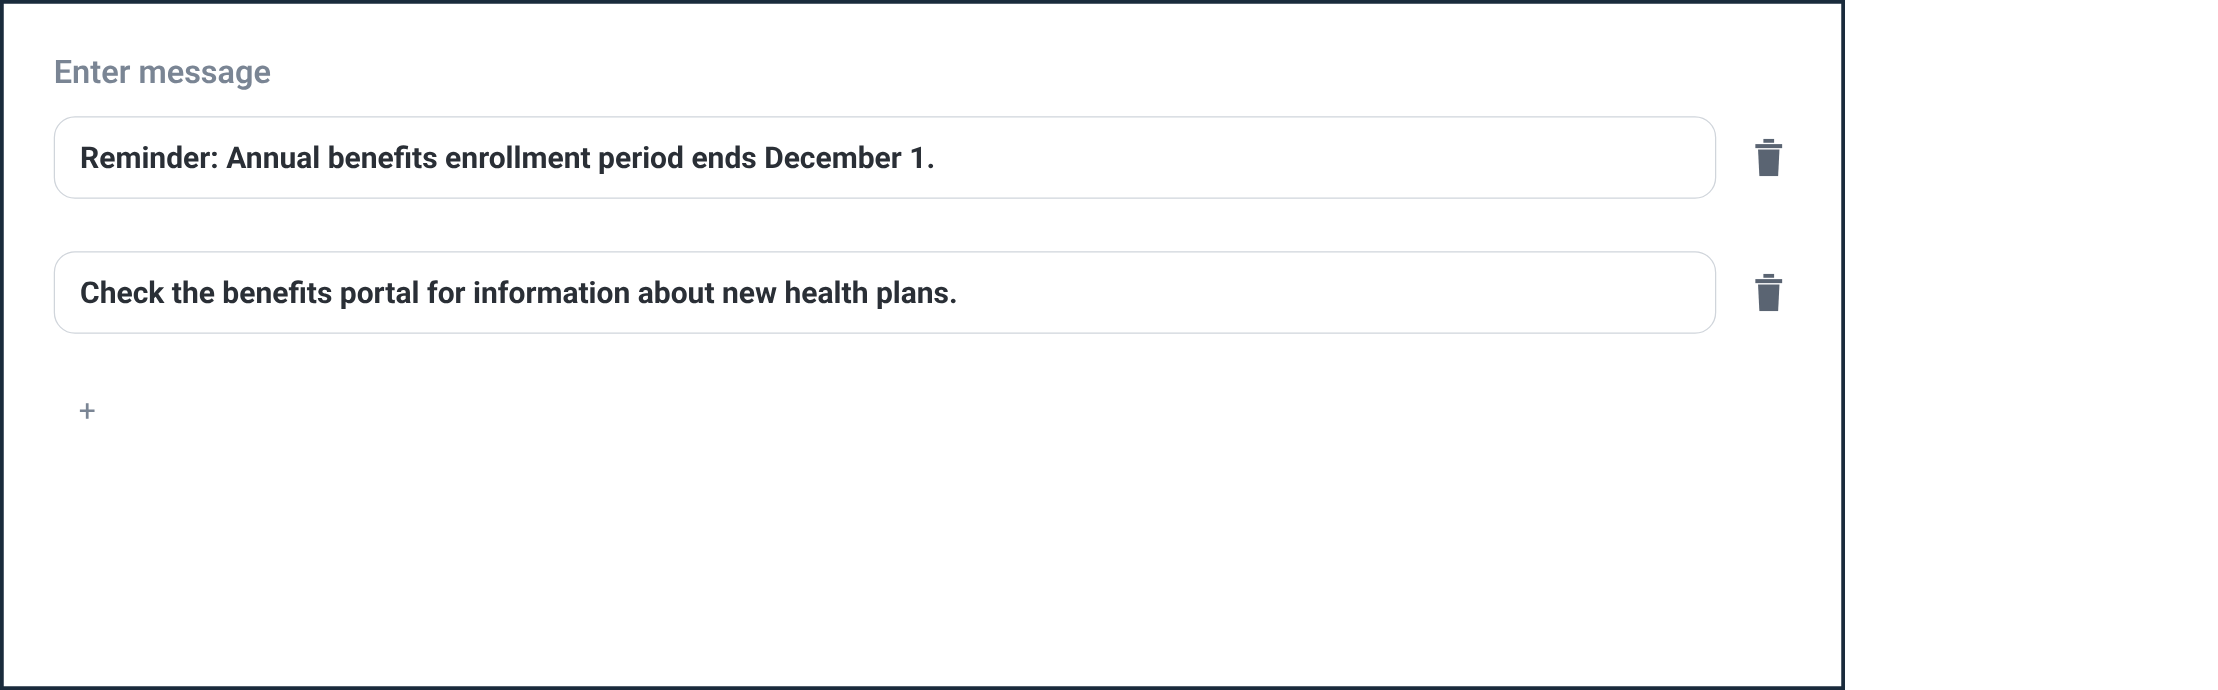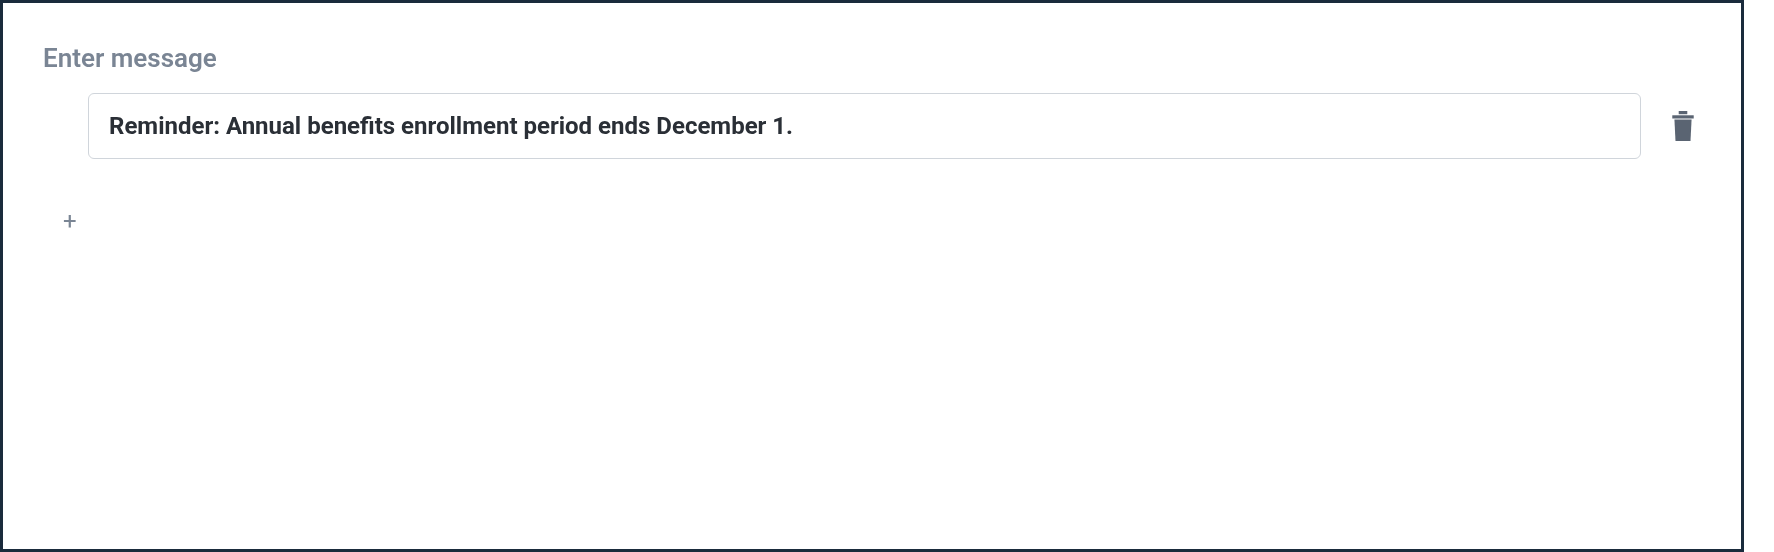--- a/index.html
+++ b/index.html
@@ -5,21 +5,21 @@
     * {
       box-sizing: border-box;
       margin: 0;
       padding: 0;
     }
     body {
       font-family: -apple-system, BlinkMacSystemFont, "Segoe UI", Roboto, "Helvetica Neue", Arial, sans-serif;
       background: #ffffff;
     }
     .container {
-      width: 1744px;
+      width: 1476px;
       height: 552px;
       border: 3px solid #1a2b3c;
       padding: 40px 40px 30px 40px;
       background: #ffffff;
     }
     .label {
       font-size: 26px;
       font-weight: 600;
       color: #7a8594;
       margin-bottom: 20px;
@@ -30,29 +30,28 @@
       gap: 42px;
     }
     .message-row {
       display: flex;
       align-items: center;
       gap: 24px;
     }
     .message-input {
       flex: 1;
       border: 1px solid #d0d5db;
-      border-radius: 6px;
+      border-radius: 17px;
       padding: 18px 20px;
       font-size: 24px;
       font-weight: 700;
       color: #2a2f36;
       font-family: inherit;
       outline: none;
       background: #ffffff;
-      margin-left: 45px;
     }
     .delete-btn {
       background: none;
       border: none;
       cursor: pointer;
       padding: 0;
       display: flex;
       align-items: center;
       justify-content: center;
       width: 36px;
@@ -98,20 +97,30 @@
       <input type="text" class="message-input" value="Reminder: Annual benefits enrollment period ends December 1." style="">
       <button class="delete-btn">
         <svg viewBox="0 0 24 28">
           <rect x="2" y="4" width="20" height="3"></rect>
           <rect x="8" y="0" width="8" height="3"></rect>
           <path d="M4 8 L20 8 L19 28 L5 28 Z"></path>
         </svg>
       </button>
     </div>
 
+    <div class="message-row">
+      <input type="text" class="message-input" value="Check the benefits portal for information about new health plans." style="">
+      <button class="delete-btn">
+        <svg viewBox="0 0 24 28">
+          <rect x="2" y="4" width="20" height="3"></rect>
+          <rect x="8" y="0" width="8" height="3"></rect>
+          <path d="M4 8 L20 8 L19 28 L5 28 Z"></path>
+        </svg>
+      </button>
+    </div>
 
 
   </div>
 
   <div class="add-row">
     <button class="add-btn">
       <span class="plus">+</span>
     </button>
   </div>
 </div>

